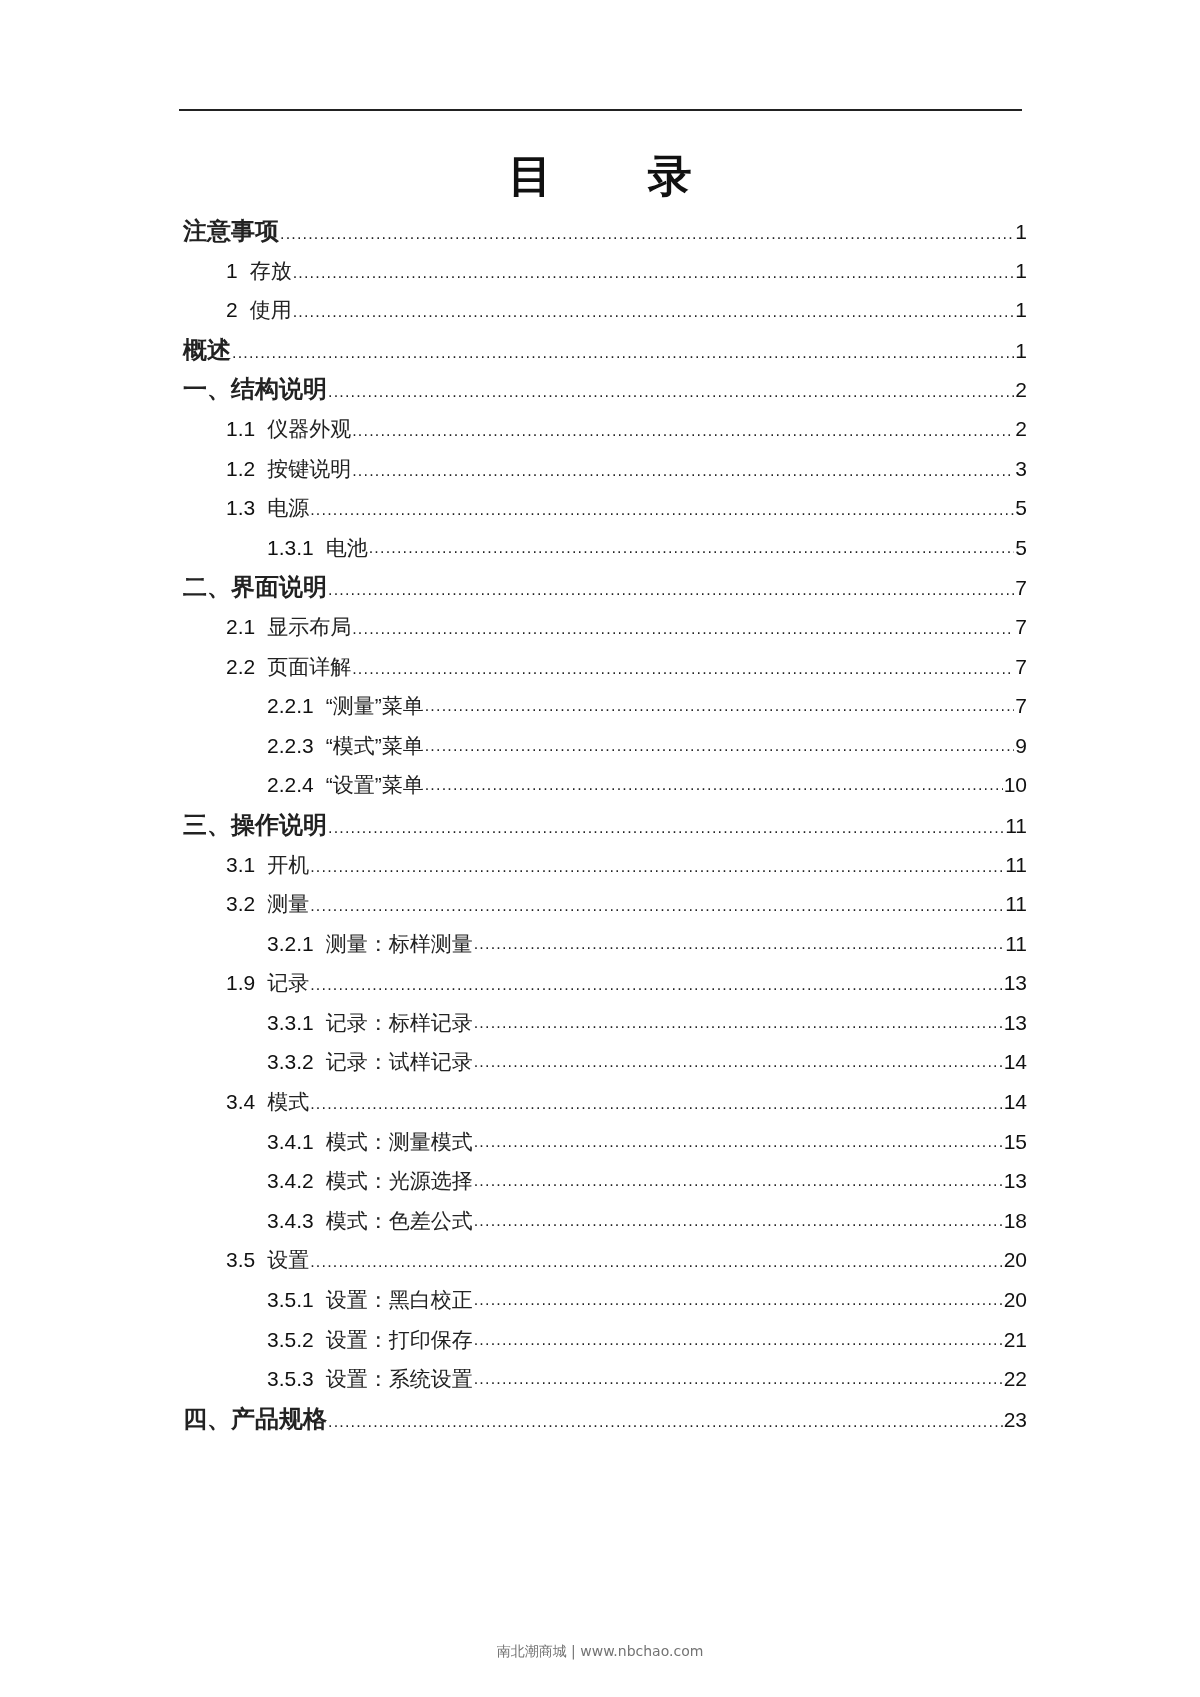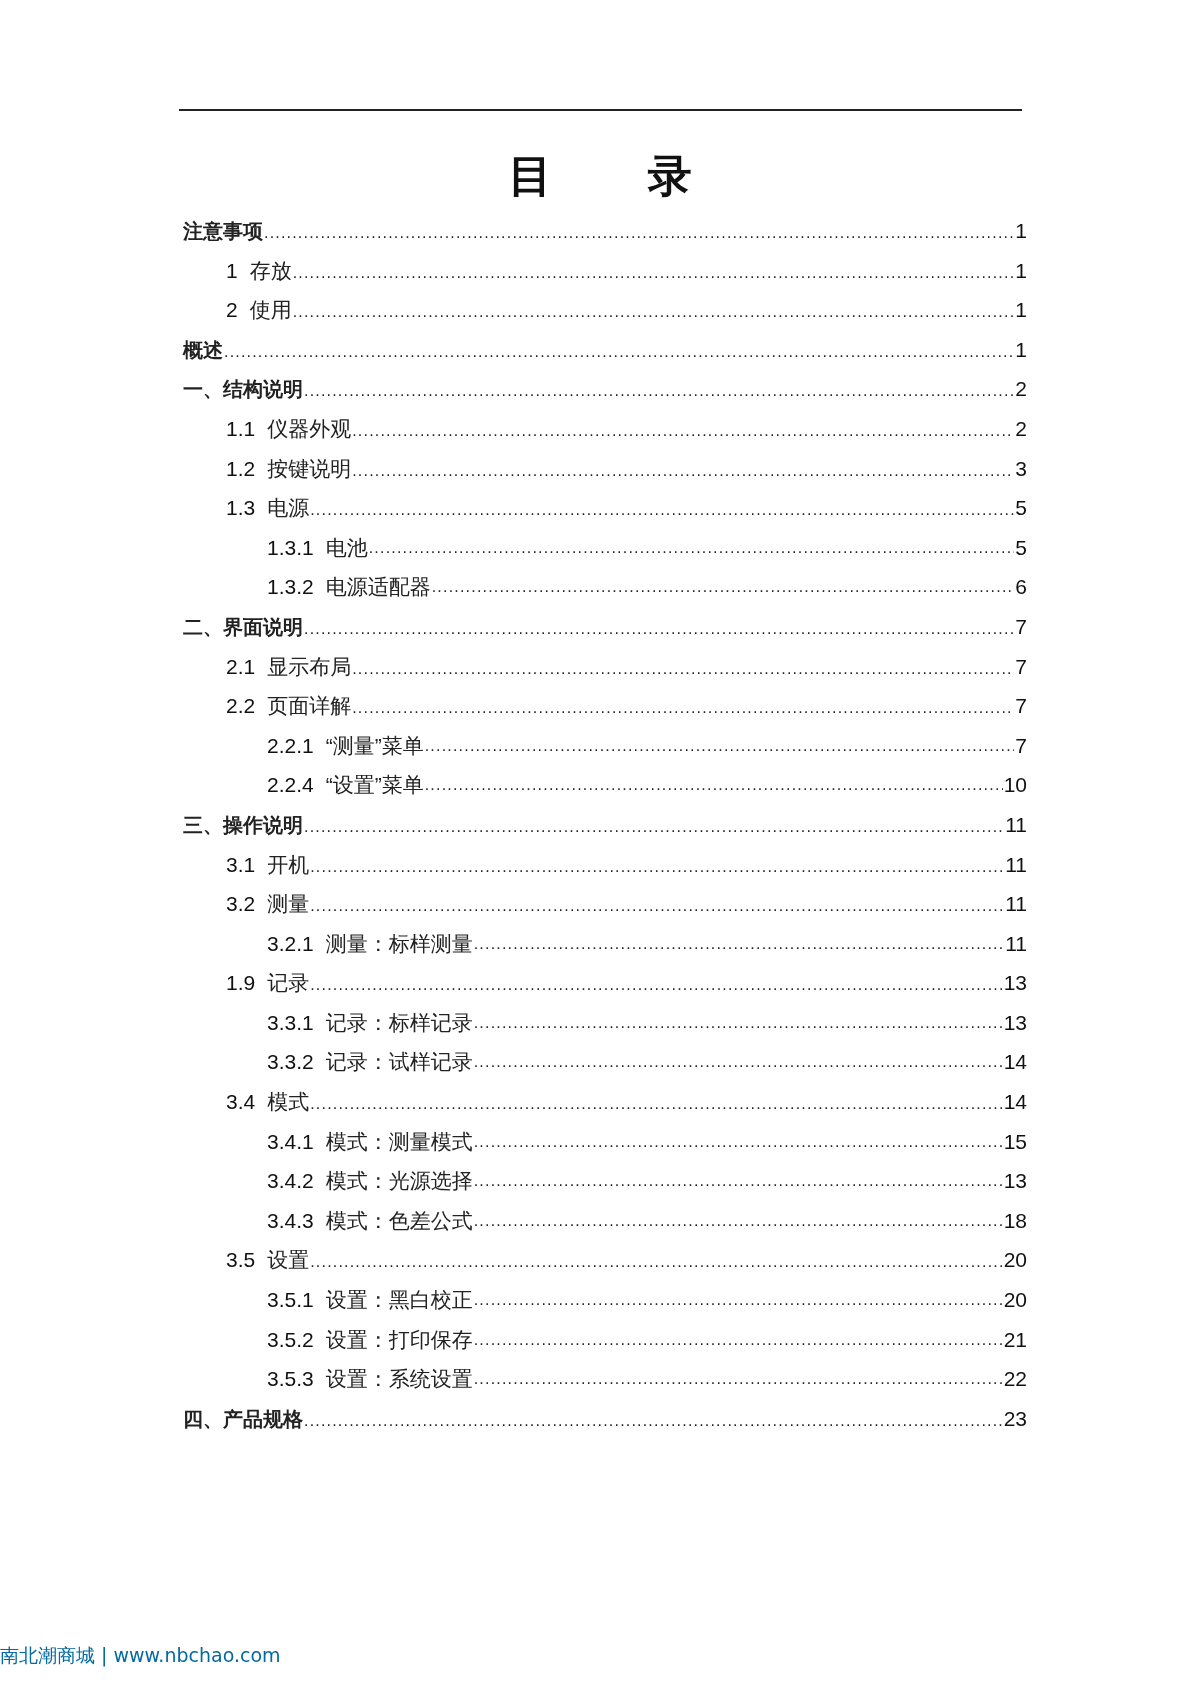--- a/index.html
+++ b/index.html
@@ -18,34 +18,34 @@
     font-family: "DejaVu Sans", sans-serif; padding-left: 40px; box-sizing: border-box;
   }
   .toc { position: absolute; left: 183px; top: 211px; width: 844px; }
   .toc-row {
     display: flex; align-items: baseline; height: 39.6px; line-height: 39.6px;
     font-size: 21px; white-space: nowrap;
   }
   .toc-row.l0 { padding-left: 0; }
   .toc-row.l1 { padding-left: 43px; }
   .toc-row.l2 { padding-left: 84px; align-items: center; }
-  .toc-row.l0 .label { font-family: Liberation Sans, sans-serif; font-weight: bold; font-size: 20px; }
+  .toc-row.l0 .label { font-family: Liberation Sans, sans-serif; font-weight: bold; font-size: 24px; }
   .toc-row .num { margin-right: 12px; color: #111; }
   .toc-row .label { color: #222; }
   .toc-row .leader {
     flex: 1; overflow: hidden; margin: 0 1px; color: #222; letter-spacing: 1.2px;
     font-size: 16px;
   }
   .toc-row .leader::before {
     content: "........................................................................................................................................................................................................................................";
   }
   .toc-row .page-no { min-width: 0; text-align: right; color: #111; }
   .footer {
-    position: absolute; left: 0; width: 1200px; top: 1643px; text-align: left;
-    font-size: 19px; color: #0369a1; font-family: "DejaVu Sans", sans-serif;
+    position: absolute; left: 0; width: 1200px; top: 1643px; text-align: center;
+    font-size: 14px; color: #737373; font-family: "DejaVu Sans", sans-serif;
   }
 </style>
 </head>
 <body>
 
 <div class="page">
   <div class="header-rule"></div>
   <div class="toc-title">目 录</div>
   <div class="toc" id="toc">
       <div class="toc-row l0">
@@ -92,26 +92,20 @@
         <span class="label">电源</span>
         <span class="leader"></span>
         <span class="page-no">5</span>
       </div>
       <div class="toc-row l2">
         <span class="num">1.3.1</span>
         <span class="label">电池</span>
         <span class="leader"></span>
         <span class="page-no">5</span>
       </div>
-      <div class="toc-row l2">
-        <span class="num">1.3.2</span>
-        <span class="label">电源适配器</span>
-        <span class="leader"></span>
-        <span class="page-no">6</span>
-      </div>
       <div class="toc-row l0">
         <span class="label">二、界面说明</span>
         <span class="leader"></span>
         <span class="page-no">7</span>
       </div>
       <div class="toc-row l1">
         <span class="num">2.1</span>
         <span class="label">显示布局</span>
         <span class="leader"></span>
         <span class="page-no">7</span>
@@ -120,20 +114,26 @@
         <span class="num">2.2</span>
         <span class="label">页面详解</span>
         <span class="leader"></span>
         <span class="page-no">7</span>
       </div>
       <div class="toc-row l2">
         <span class="num">2.2.1</span>
         <span class="label">“测量”菜单</span>
         <span class="leader"></span>
         <span class="page-no">7</span>
+      </div>
+      <div class="toc-row l2">
+        <span class="num">2.2.3</span>
+        <span class="label">“模式”菜单</span>
+        <span class="leader"></span>
+        <span class="page-no">9</span>
       </div>
       <div class="toc-row l2">
         <span class="num">2.2.4</span>
         <span class="label">“设置”菜单</span>
         <span class="leader"></span>
         <span class="page-no">10</span>
       </div>
       <div class="toc-row l0">
         <span class="label">三、操作说明</span>
         <span class="leader"></span>

